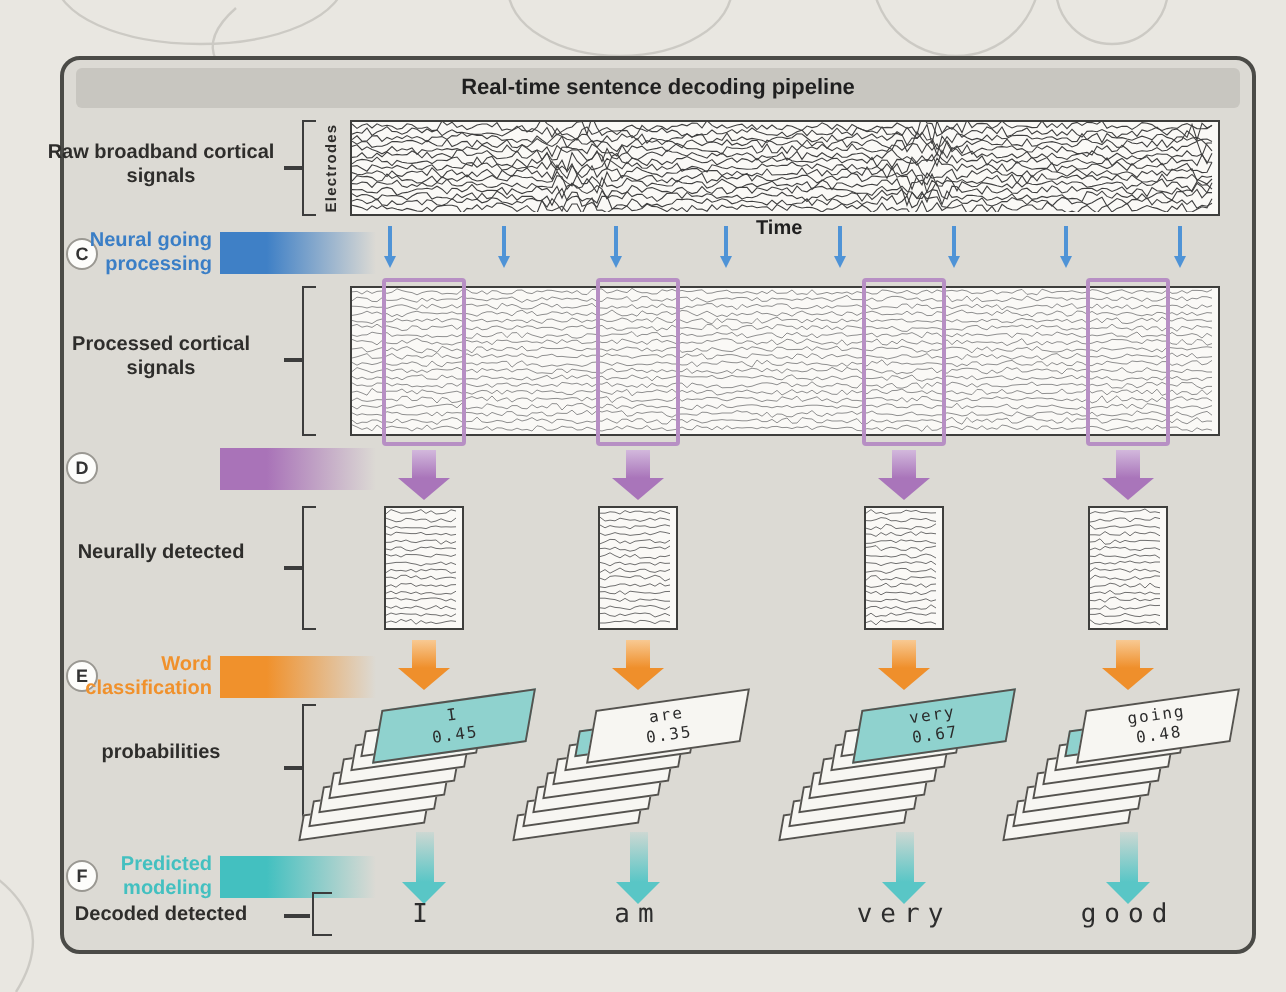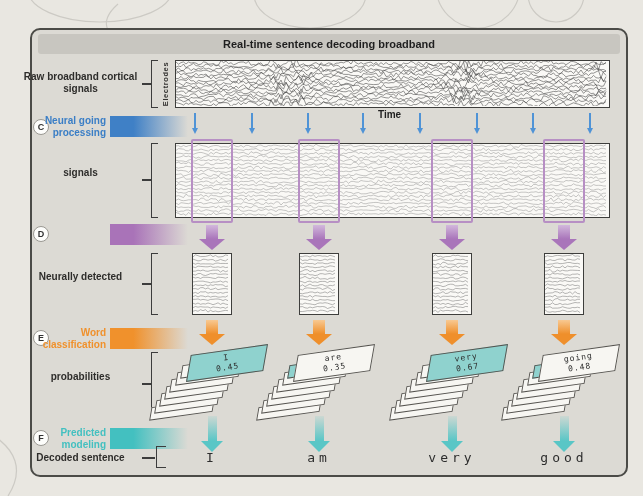--- a/index.html
+++ b/index.html
@@ -87,21 +87,21 @@
       <ellipse cx="310" cy="-6" rx="56" ry="34"></ellipse>
       <circle cx="478" cy="-14" r="42"></circle>
       <circle cx="556" cy="-6" r="28"></circle>
       <path d="M-12,432 q44,26 20,64"></path>
     </g>
   </svg>
 
   <div class="panel"></div>
 
   <div class="titlebar">
-    <span>Real-time sentence decoding broadband</span>
+    <span>Real-time sentence decoding pipeline</span>
   </div>
 
   <div class="rowlabel" style="top:71px">
     <div>Raw broadband cortical</div>
     <div>signals</div>
   </div>
   <div class="dash" style="left:142px;top:83px;width:9px"></div>
   <div class="bracket" style="left:151px;top:60px;height:48px"></div>
   <div class="vlabel">Electrodes</div>
   <div class="sigbox" id="raw-box">
@@ -161,20 +161,21 @@
   <div class="barrow" style="left:529px">
       <i class="bstem"></i>
       <i class="bhead"></i>
     </div>
   <div class="barrow" style="left:586px">
       <i class="bstem"></i>
       <i class="bhead"></i>
     </div>
 
   <div class="rowlabel" style="top:167px">
+    <div>Processed cortical</div>
     <div>signals</div>
   </div>
   <div class="dash" style="left:142px;top:179px;width:9px"></div>
   <div class="bracket" style="left:151px;top:143px;height:75px"></div>
   <div class="sigbox" id="proc-box">
     <svg width="432" height="72" viewBox="0 0 432 72">
         <polyline points="0.0,1.9 2.5,1.7 5.0,3.0 7.5,1.4 10.0,2.7 12.5,1.7 15.0,1.5 17.5,2.7 20.0,2.1 22.5,0.4 25.0,1.3 27.5,1.9 30.0,2.3 32.5,3.4 35.0,2.3 37.5,1.7 40.0,1.5 42.5,1.8 45.0,3.0 47.5,2.7 50.0,2.8 52.5,3.1 55.0,0.9 57.5,0.8 60.0,2.4 62.5,2.7 65.0,1.4 67.5,3.1 70.0,1.3 72.5,1.5 75.0,2.7 77.5,3.0 80.0,2.8 82.5,1.1 85.0,1.0 87.5,2.4 90.0,2.8 92.5,1.5 95.0,1.9 97.5,1.1 100.0,1.2 102.5,1.7 105.0,2.1 107.5,1.5 110.0,2.6 112.5,1.3 115.0,3.1 117.5,3.3 120.0,0.8 122.5,0.4 125.0,0.5 127.5,2.5 130.0,2.0 132.5,1.0 135.0,1.8 137.5,2.3 140.0,0.2 142.5,1.7 145.0,2.4 147.5,2.3 150.0,3.0 152.5,2.9 155.0,0.9 157.5,1.5 160.0,0.7 162.5,1.7 165.0,1.2 167.5,1.8 170.0,1.7 172.5,1.2 175.0,0.9 177.5,2.7 180.0,2.5 182.5,1.8 185.0,1.5 187.5,1.1 190.0,2.4 192.5,2.3 195.0,2.5 197.5,1.8 200.0,2.4 202.5,3.0 205.0,1.7 207.5,2.8 210.0,1.0 212.5,2.7 215.0,2.6 217.5,2.5 220.0,1.0 222.5,3.2 225.0,2.8 227.5,3.2 230.0,0.9 232.5,3.2 235.0,2.8 237.5,2.2 240.0,3.0 242.5,2.2 245.0,2.6 247.5,2.0 250.0,3.1 252.5,1.8 255.0,2.4 257.5,2.1 260.0,3.0 262.5,2.9 265.0,1.0 267.5,1.2 270.0,1.8 272.5,2.6 275.0,2.2 277.5,1.2 280.0,2.4 282.5,3.1 285.0,1.7 287.5,1.1 290.0,2.5 292.5,1.0 295.0,1.7 297.5,1.4 300.0,1.2 302.5,1.6 305.0,1.0 307.5,1.5 310.0,2.8 312.5,2.5 315.0,2.7 317.5,1.8 320.0,1.2 322.5,3.0 325.0,2.0 327.5,2.1 330.0,2.6 332.5,1.3 335.0,0.7 337.5,3.2 340.0,2.8 342.5,3.4 345.0,0.6 347.5,1.4 350.0,2.4 352.5,1.8 355.0,1.7 357.5,1.8 360.0,1.4 362.5,2.0 365.0,2.5 367.5,2.0 370.0,0.8 372.5,1.1 375.0,2.0 377.5,2.9 380.0,2.0 382.5,1.3 385.0,0.9 387.5,1.9 390.0,2.7 392.5,1.6 395.0,1.2 397.5,2.0 400.0,1.8 402.5,2.2 405.0,2.7 407.5,1.0 410.0,2.7 412.5,2.5 415.0,1.3 417.5,2.6 420.0,1.2 422.5,1.2 425.0,1.3 427.5,2.0 430.0,0.8 " fill="none" stroke="#8f8f8f" stroke-width="0.5"></polyline>
         <polyline points="0.0,6.4 2.5,4.6 5.0,4.9 7.5,5.2 10.0,6.7 12.5,6.8 15.0,4.9 17.5,6.2 20.0,6.2 22.5,6.0 25.0,5.0 27.5,5.8 30.0,6.5 32.5,7.1 35.0,5.1 37.5,6.6 40.0,5.1 42.5,6.3 45.0,5.7 47.5,5.5 50.0,5.5 52.5,5.7 55.0,4.2 57.5,5.2 60.0,5.1 62.5,5.7 65.0,5.9 67.5,6.4 70.0,5.3 72.5,5.7 75.0,5.1 77.5,5.1 80.0,4.5 82.5,5.9 85.0,7.2 87.5,5.7 90.0,6.7 92.5,6.1 95.0,4.8 97.5,6.0 100.0,4.5 102.5,5.0 105.0,5.7 107.5,5.1 110.0,5.5 112.5,5.2 115.0,6.1 117.5,6.6 120.0,5.2 122.5,6.7 125.0,6.7 127.5,4.8 130.0,5.3 132.5,5.6 135.0,5.4 137.5,4.3 140.0,6.7 142.5,6.1 145.0,4.3 147.5,4.3 150.0,6.1 152.5,6.1 155.0,6.6 157.5,5.3 160.0,6.2 162.5,5.0 165.0,4.7 167.5,4.6 170.0,6.5 172.5,4.9 175.0,6.0 177.5,7.1 180.0,6.4 182.5,5.5 185.0,5.3 187.5,5.0 190.0,5.6 192.5,4.8 195.0,4.7 197.5,4.9 200.0,6.3 202.5,4.8 205.0,6.7 207.5,6.6 210.0,5.0 212.5,5.5 215.0,5.3 217.5,5.6 220.0,6.2 222.5,5.5 225.0,6.0 227.5,4.7 230.0,5.7 232.5,5.2 235.0,4.9 237.5,5.7 240.0,6.7 242.5,5.5 245.0,4.8 247.5,3.7 250.0,5.7 252.5,5.8 255.0,5.8 257.5,6.2 260.0,5.0 262.5,6.5 265.0,6.4 267.5,4.9 270.0,4.2 272.5,4.2 275.0,4.6 277.5,5.7 280.0,5.5 282.5,4.9 285.0,6.5 287.5,5.8 290.0,5.2 292.5,6.5 295.0,6.4 297.5,3.8 300.0,6.9 302.5,5.9 305.0,6.2 307.5,4.0 310.0,6.7 312.5,4.8 315.0,6.8 317.5,6.5 320.0,6.3 322.5,6.0 325.0,6.8 327.5,6.2 330.0,4.9 332.5,5.7 335.0,6.1 337.5,4.0 340.0,5.3 342.5,6.4 345.0,5.4 347.5,4.6 350.0,4.9 352.5,5.1 355.0,4.9 357.5,6.2 360.0,5.1 362.5,5.7 365.0,5.2 367.5,5.1 370.0,5.1 372.5,5.7 375.0,5.7 377.5,4.7 380.0,6.1 382.5,6.2 385.0,4.5 387.5,5.8 390.0,4.6 392.5,5.5 395.0,6.7 397.5,5.0 400.0,6.5 402.5,6.5 405.0,5.7 407.5,4.2 410.0,5.1 412.5,5.9 415.0,4.4 417.5,6.4 420.0,5.1 422.5,5.4 425.0,4.3 427.5,4.4 430.0,5.1 " fill="none" stroke="#8f8f8f" stroke-width="0.5"></polyline>
         <polyline points="0.0,9.1 2.5,9.2 5.0,9.4 7.5,10.0 10.0,9.3 12.5,9.7 15.0,9.6 17.5,10.2 20.0,9.3 22.5,8.6 25.0,8.4 27.5,9.0 30.0,9.9 32.5,10.7 35.0,8.4 37.5,10.1 40.0,8.1 42.5,9.1 45.0,10.0 47.5,9.5 50.0,8.4 52.5,10.0 55.0,8.5 57.5,8.3 60.0,8.1 62.5,9.1 65.0,8.7 67.5,8.3 70.0,9.6 72.5,10.6 75.0,7.6 77.5,9.0 80.0,8.2 82.5,9.0 85.0,10.3 87.5,10.5 90.0,10.2 92.5,8.9 95.0,7.6 97.5,8.3 100.0,9.5 102.5,8.1 105.0,10.0 107.5,9.6 110.0,10.0 112.5,9.7 115.0,8.9 117.5,8.7 120.0,7.7 122.5,9.9 125.0,10.0 127.5,10.2 130.0,9.0 132.5,10.1 135.0,9.4 137.5,9.6 140.0,8.3 142.5,10.3 145.0,9.3 147.5,9.8 150.0,8.5 152.5,9.8 155.0,7.9 157.5,9.4 160.0,9.5 162.5,10.3 165.0,10.3 167.5,9.1 170.0,9.7 172.5,8.5 175.0,8.6 177.5,7.8 180.0,7.8 182.5,9.6 185.0,8.3 187.5,9.5 190.0,9.1 192.5,10.8 195.0,8.2 197.5,9.7 200.0,8.8 202.5,8.2 205.0,9.2 207.5,8.9 210.0,9.2 212.5,8.0 215.0,7.9 217.5,8.3 220.0,10.4 222.5,9.8 225.0,10.3 227.5,10.3 230.0,9.7 232.5,8.7 235.0,10.2 237.5,8.9 240.0,10.0 242.5,8.9 245.0,9.1 247.5,9.1 250.0,8.9 252.5,8.4 255.0,9.4 257.5,8.5 260.0,10.5 262.5,10.2 265.0,9.4 267.5,9.4 270.0,9.6 272.5,9.9 275.0,8.1 277.5,8.0 280.0,10.2 282.5,8.0 285.0,8.8 287.5,8.6 290.0,10.4 292.5,9.8 295.0,9.7 297.5,9.1 300.0,10.3 302.5,9.4 305.0,8.7 307.5,8.5 310.0,9.8 312.5,8.1 315.0,9.9 317.5,8.5 320.0,9.6 322.5,8.3 325.0,10.9 327.5,9.3 330.0,9.7 332.5,10.6 335.0,10.0 337.5,9.6 340.0,9.2 342.5,8.6 345.0,8.9 347.5,8.8 350.0,10.0 352.5,7.9 355.0,9.4 357.5,8.7 360.0,7.8 362.5,10.2 365.0,9.7 367.5,9.0 370.0,10.0 372.5,8.0 375.0,10.2 377.5,8.5 380.0,10.1 382.5,9.1 385.0,10.1 387.5,8.4 390.0,10.5 392.5,9.8 395.0,8.6 397.5,10.1 400.0,8.9 402.5,8.7 405.0,9.2 407.5,9.0 410.0,8.6 412.5,8.8 415.0,9.9 417.5,8.3 420.0,9.8 422.5,10.4 425.0,8.4 427.5,9.6 430.0,8.8 " fill="none" stroke="#8f8f8f" stroke-width="0.5"></polyline>
         <polyline points="0.0,13.7 2.5,13.3 5.0,12.7 7.5,11.6 10.0,12.7 12.5,12.0 15.0,13.0 17.5,12.8 20.0,14.3 22.5,13.2 25.0,14.4 27.5,12.9 30.0,12.1 32.5,11.6 35.0,12.4 37.5,12.4 40.0,12.6 42.5,12.9 45.0,12.6 47.5,12.7 50.0,11.9 52.5,12.9 55.0,12.8 57.5,12.8 60.0,13.3 62.5,14.1 65.0,12.6 67.5,11.9 70.0,11.9 72.5,13.0 75.0,12.2 77.5,12.7 80.0,13.9 82.5,11.8 85.0,11.1 87.5,12.7 90.0,11.7 92.5,13.8 95.0,13.3 97.5,13.0 100.0,11.9 102.5,12.1 105.0,12.8 107.5,12.0 110.0,13.6 112.5,12.6 115.0,13.3 117.5,13.7 120.0,12.3 122.5,13.7 125.0,13.5 127.5,12.6 130.0,11.0 132.5,12.8 135.0,13.9 137.5,13.8 140.0,13.0 142.5,14.1 145.0,11.4 147.5,12.8 150.0,12.7 152.5,13.6 155.0,12.2 157.5,11.8 160.0,13.3 162.5,12.3 165.0,11.2 167.5,11.5 170.0,12.8 172.5,13.9 175.0,12.7 177.5,11.6 180.0,12.9 182.5,14.3 185.0,13.5 187.5,14.3 190.0,12.5 192.5,13.7 195.0,12.7 197.5,13.3 200.0,13.0 202.5,11.7 205.0,12.9 207.5,12.7 210.0,13.3 212.5,14.0 215.0,12.4 217.5,12.9 220.0,14.1 222.5,12.4 225.0,11.5 227.5,12.7 230.0,13.4 232.5,13.0 235.0,13.3 237.5,12.7 240.0,11.8 242.5,13.3 245.0,13.8 247.5,12.0 250.0,12.3 252.5,13.7 255.0,12.4 257.5,12.2 260.0,11.6 262.5,12.3 265.0,13.4 267.5,13.2 270.0,13.3 272.5,12.9 275.0,13.2 277.5,11.6 280.0,13.3 282.5,12.0 285.0,12.4 287.5,13.8 290.0,13.7 292.5,11.8 295.0,12.2 297.5,13.8 300.0,12.8 302.5,11.8 305.0,11.0 307.5,12.4 310.0,12.2 312.5,12.9 315.0,12.8 317.5,12.3 320.0,13.7 322.5,11.7 325.0,12.8 327.5,11.0 330.0,12.5 332.5,12.8 335.0,13.8 337.5,13.1 340.0,14.4 342.5,12.5 345.0,12.3 347.5,13.5 350.0,12.8 352.5,11.5 355.0,12.1 357.5,14.1 360.0,13.6 362.5,11.5 365.0,11.7 367.5,13.0 370.0,11.7 372.5,13.2 375.0,12.4 377.5,12.3 380.0,12.8 382.5,13.6 385.0,12.6 387.5,12.2 390.0,12.6 392.5,13.5 395.0,13.9 397.5,13.2 400.0,13.7 402.5,12.2 405.0,12.3 407.5,13.2 410.0,12.3 412.5,13.5 415.0,12.0 417.5,13.4 420.0,12.2 422.5,13.7 425.0,13.0 427.5,12.3 430.0,12.5 " fill="none" stroke="#8f8f8f" stroke-width="0.5"></polyline>
@@ -422,21 +423,21 @@
   <div class="tarrow" style="left:441px">
       <i class="tstem"></i>
       <i class="thead"></i>
     </div>
   <div class="tarrow" style="left:553px">
       <i class="tstem"></i>
       <i class="thead"></i>
     </div>
 
   <div class="rowlabel" style="top:452px">
-    <div>Decoded sentence</div>
+    <div>Decoded detected</div>
   </div>
   <div class="dash" style="left:142px;top:457px;width:13px"></div>
   <div class="bracket" style="left:156px;top:446px;height:22px;width:10px"></div>
 
   <div class="dword" style="left:212px">I</div>
   <div class="dword" style="left:319px">am</div>
   <div class="dword" style="left:452px">very</div>
   <div class="dword" style="left:564px">good</div>
 
 </div>

